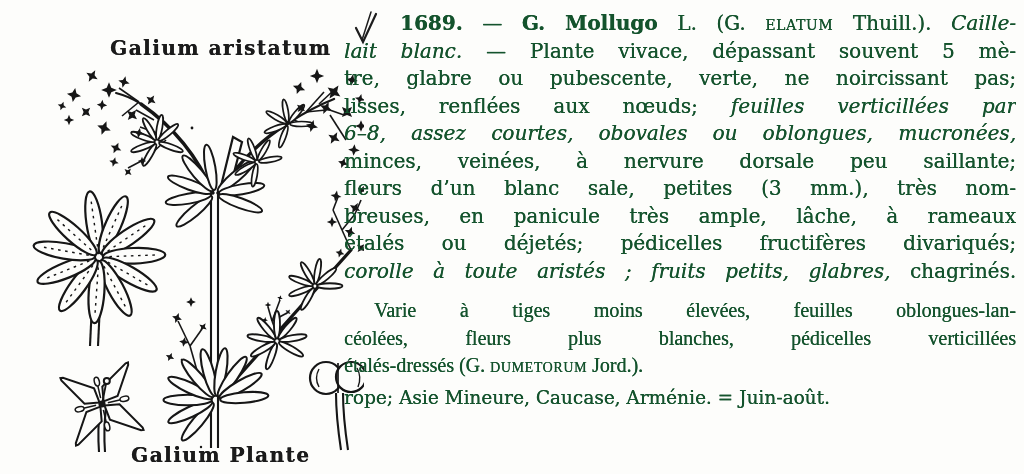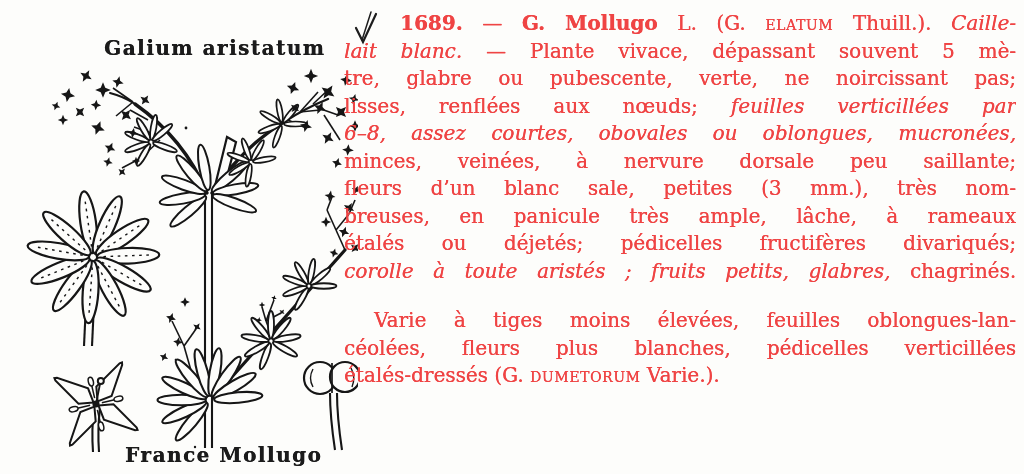--- a/index.html
+++ b/index.html
@@ -6,42 +6,42 @@
   body{
     width:1024px;height:474px;overflow:hidden;
     background:#e9e9e9;
     font-family:"DejaVu Serif","Liberation Serif",serif;
   }
   .page{
     position:relative;width:1024px;height:474px;
     background:#fdfdfb;color:#141414;overflow:hidden;
   }
   
-  .figure{position:absolute;left:8px;top:0;width:350px;height:474px;}
+  .figure{position:absolute;left:14px;top:0;width:350px;height:474px;}
   .drawing{position:absolute;left:0;top:0;}
   .flabel{
     position:absolute;font-weight:700;font-size:20px;letter-spacing:1.5px;
     white-space:nowrap;color:#1b1b1b;text-shadow:0.3px 0 0 currentColor;
   }
   .flabel.top{left:96px;top:36px;}
   .flabel.bottom{left:117px;top:443px;}
   
   .text-col{position:absolute;left:344px;top:10px;width:672px;}
   .checkmark{position:absolute;left:10px;top:0px;}
   .para{position:relative;}
   .tline{
     height:27.5px;line-height:27.5px;font-size:20px;
     text-align:justify;text-align-last:justify;text-justify:inter-word;
     overflow:hidden;white-space:normal;
     text-shadow:0.25px 0 0 currentColor;
-    color:#ef4444;
+    color:#14532d;
   }
   .tline.end{text-align-last:left;}
   .p1 .tline.first{text-indent:56px;}
-  .p2{margin-top:22px;}
+  .p2{margin-top:12px;font-family:Liberation Serif, serif;}
   .p2 .tline.first{text-indent:30px;}
   .p3{margin-top:4px;}
   .p3 .tline{height:27px;line-height:27px;font-size:18.5px;}
   .p3 .tline.first{text-indent:28px;}
   span.b{font-weight:700;}
   span.i{font-style:italic;}
   span.sc{font-variant:small-caps;letter-spacing:0.6px;}
 </style>
 </head>
 <body>
@@ -275,21 +275,21 @@
         <path d="M324,363 L324,393" stroke-width="1.7" fill="none"></path>
         <path d="M305,369 Q300,378 305,387" stroke-width="1.4" fill="none"></path>
         <path d="M343,368 Q348,377 344,387" stroke-width="1.4" fill="none"></path>
       </g>
 
       <circle cx="178" cy="128" r="1.4" fill="#161616"></circle>
       <circle cx="187" cy="447" r="1.2" fill="#161616"></circle>
     </svg>
 
     <div class="flabel top">Galium aristatum</div>
-    <div class="flabel bottom">France Mollugo</div>
+    <div class="flabel bottom">Galium Plante</div>
   </div>
 
   <div class="text-col">
     <svg class="checkmark" width="26" height="36" viewBox="0 0 26 36" aria-hidden="true">
       <path d="M2,18 L9,32 L22,4" fill="none" stroke="#1d1d1d" stroke-width="2.2" stroke-linecap="round"></path>
       <path d="M17,2 L8,30" fill="none" stroke="#1d1d1d" stroke-width="1.5" stroke-linecap="round"></path>
     </svg>
 
     <div class="para p1">
         <div class="tline first"><span class="b">1689.</span><span> — </span><span class="b">G. Mollugo</span><span> L. (G. </span><span class="sc">elatum</span><span> Thuill.). </span><span class="i">Caille-</span></div>
@@ -299,18 +299,19 @@
         <div class="tline"><span class="i">6–8, assez courtes, obovales ou oblongues, mucronées,</span></div>
         <div class="tline"><span>minces, veinées, à nervure dorsale peu saillante;</span></div>
         <div class="tline"><span>fleurs d’un blanc sale, petites (3 mm.), très nom-</span></div>
         <div class="tline"><span>breuses, en panicule très ample, lâche, à rameaux</span></div>
         <div class="tline"><span>étalés ou déjetés; pédicelles fructifères divariqués;</span></div>
         <div class="tline"><span class="i">corolle à toute aristés ; fruits petits, glabres,</span><span> chagrinés.</span></div>
       </div>
     <div class="para p2">
         <div class="tline first"><span>Varie à tiges moins élevées, feuilles oblongues-lan-</span></div>
         <div class="tline"><span>céolées, fleurs plus blanches, pédicelles verticillées</span></div>
-        <div class="tline end"><span>étalés-dressés (G. </span><span class="sc">dumetorum</span><span> Varie.).</span></div>
+        <div class="tline end"><span>étalés-dressés (G. </span><span class="sc">dumetorum</span><span> Jord.).</span></div>
       </div>
     <div class="para p3">
+        <div class="tline end"><span>rope; Asie Mineure, Caucase, Arménie. = Juin-août.</span></div>
       </div>
   </div>
 </div>
 
 </body></html>

